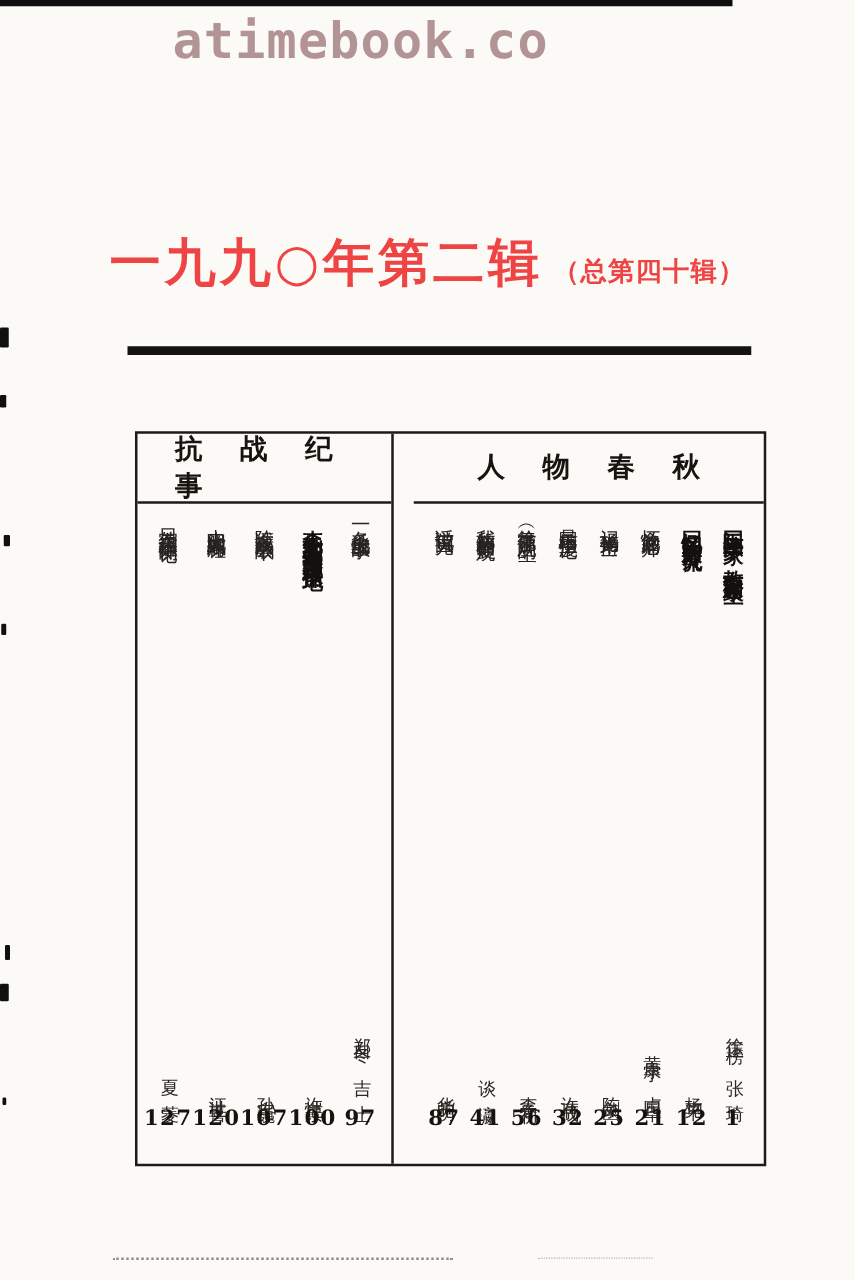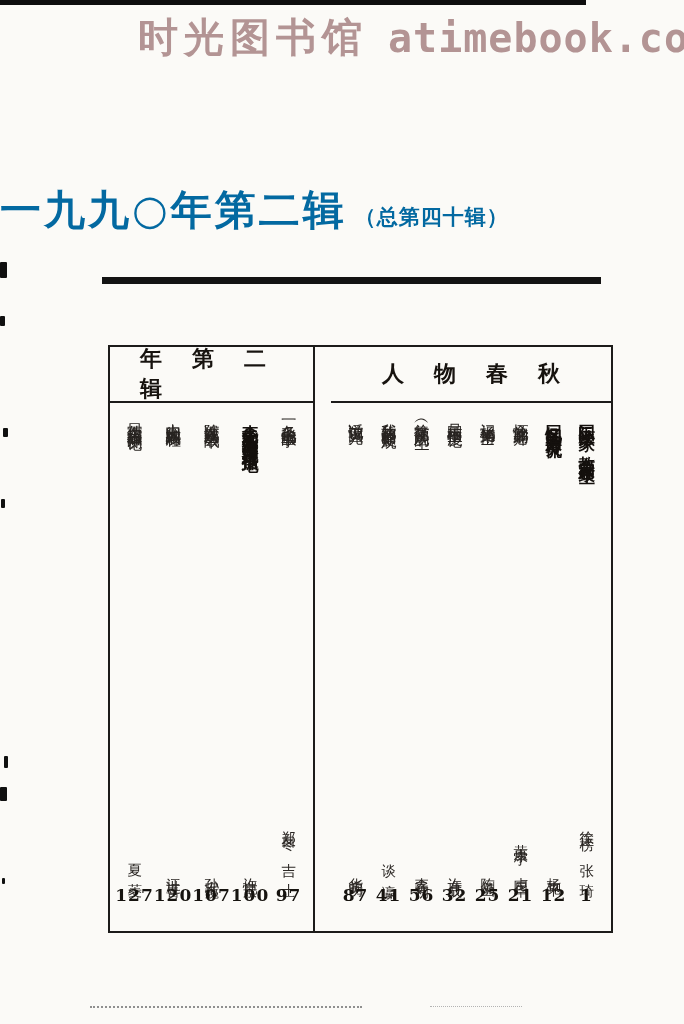--- a/index.html
+++ b/index.html
@@ -18,21 +18,21 @@
   .watermark{
     position:absolute;left:138px;top:10px;white-space:nowrap;
     font-family:"DejaVu Sans","Liberation Sans",sans-serif;
     font-weight:bold;color:#b39494;display:flex;align-items:center;gap:20px;
   }
   .watermark .cn{font-size:40px;letter-spacing:6px;}
   .watermark .en{font-size:40px;font-family:"DejaVu Sans Mono","Liberation Mono",monospace;letter-spacing:1px;}
   
   .title-row{
     position:absolute;left:0;top:183px;width:100%;
-    white-space:nowrap;color:#0369a1;
+    text-align:center;white-space:nowrap;color:#ef4444;
   }
   .title-main{font-size:41px;font-weight:700;letter-spacing:3px;}
   .title-sub{font-size:21px;font-weight:700;letter-spacing:1px;margin-left:8px;}
   .rule{position:absolute;left:102px;top:277px;width:499px;height:7px;background:#131313;}
   
   .toc-table{
     position:absolute;left:108px;top:345px;width:505px;height:588px;
     border:2px solid #1c1b1a;display:flex;box-sizing:border-box;
   }
   .toc-section{display:flex;flex-direction:column;box-sizing:border-box;}
@@ -68,33 +68,32 @@
   }
 </style>
 </head>
 <body>
 
 <div class="page">
 
   <div class="topbar"></div>
 
   <div class="watermark">
-    <span class="cn">时光图书馆</span>
     <span class="en">atimebook.co</span>
   </div>
 
   <div class="title-row">
     <span class="title-main">一九九○年第二辑</span><span class="title-sub">（总第四十辑）</span>
   </div>
 
   <div class="rule"></div>
 
   <div class="toc-table">
     <section class="toc-section left">
-      <div class="section-header">年第二辑</div>
+      <div class="section-header">抗战纪事</div>
       <div class="section-body">
           <div class="entry-col">
             <div class="entry-title">一条毛毯的故事</div>
             <div class="entry-authors">
               <span class="author">郑自冬</span>
               <span class="author">吉　士</span>
             </div>
             <div class="entry-page">97</div>
           </div>
           <div class="entry-col bold">

